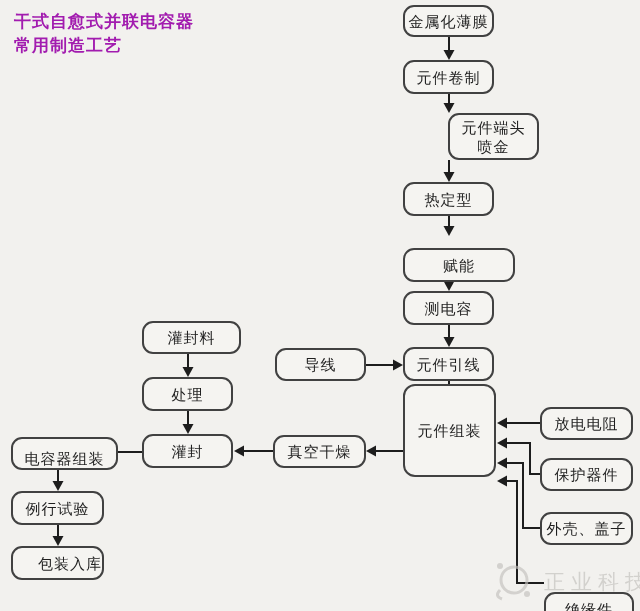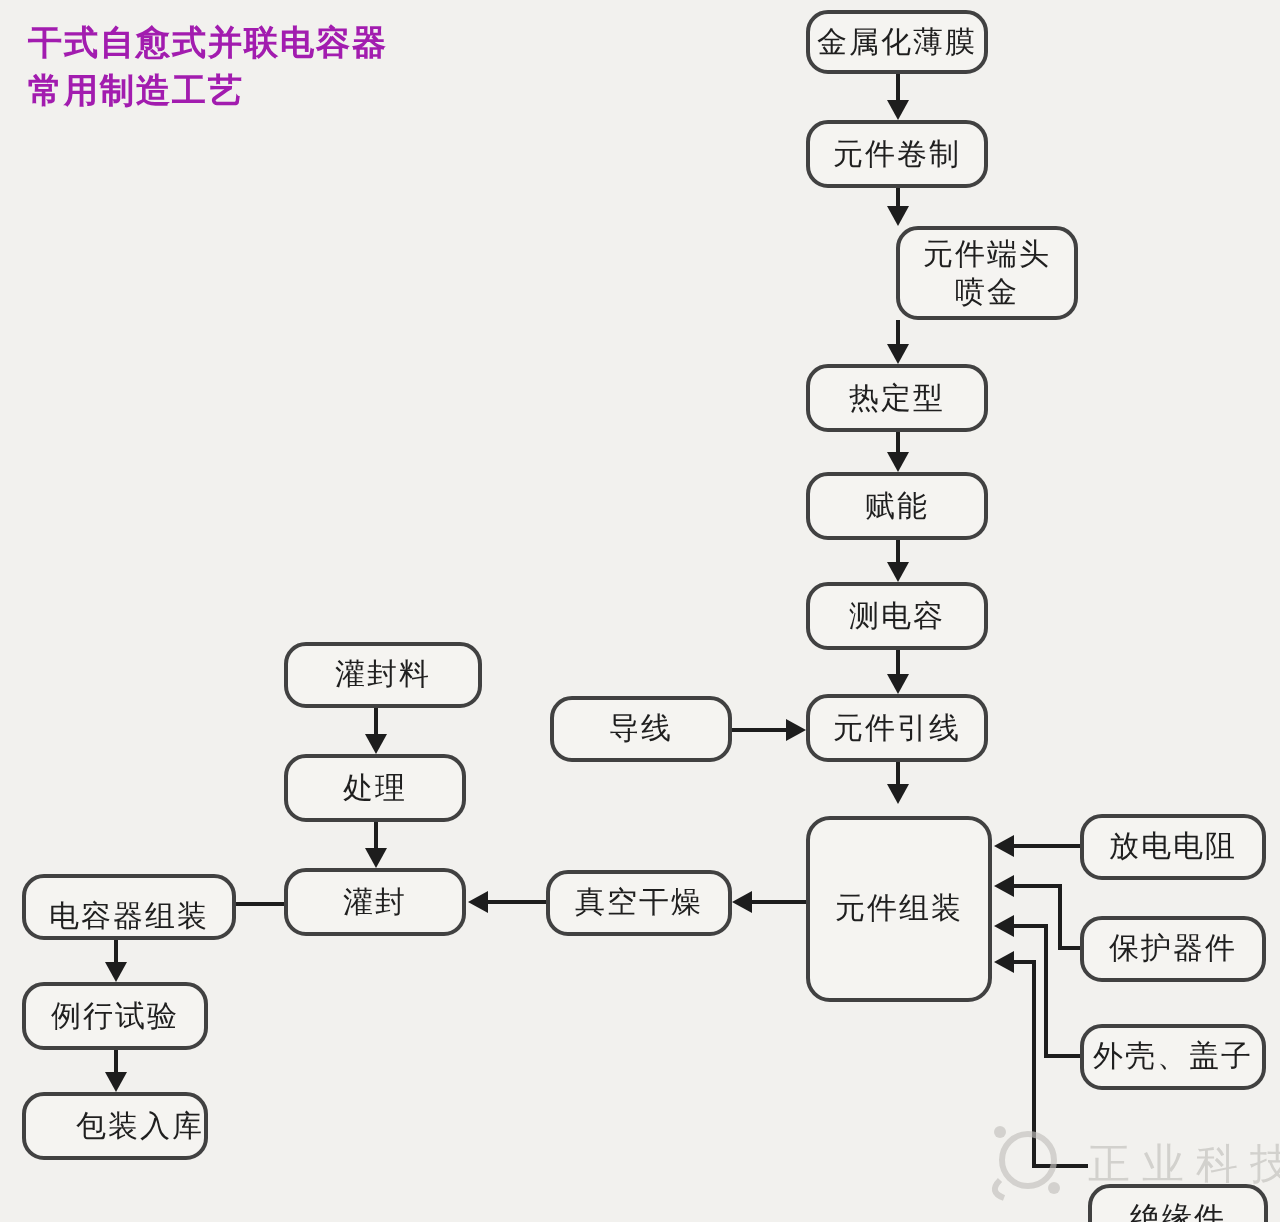--- a/index.html
+++ b/index.html
@@ -21,24 +21,24 @@
     background:#f5f4f1;
     display:flex;flex-direction:column;align-items:center;justify-content:center;
     font-size:15px;color:#1f1f1f;line-height:19px;
     text-align:center;letter-spacing:1px;
   }
   
   #n-film          {left:403px;top:5px;  width:91px;height:32px;}
   #n-winding       {left:403px;top:60px; width:91px;height:34px;}
   #n-spray         {left:403px;top:113px;width:91px;height:47px;margin-left:45px;}
   #n-heat          {left:403px;top:182px;width:91px;height:34px;}
-  #n-energize      {left:403px;top:236px;width:91px;height:34px;}
+  #n-energize      {left:403px;top:248px;width:112px;height:34px;}
   #n-measure       {left:403px;top:291px;width:91px;height:34px;}
   #n-lead          {left:403px;top:347px;width:91px;height:34px;}
-  #n-assembly      {left:403px;top:408px;width:93px;height:93px;border-radius:12px;}
+  #n-assembly      {left:403px;top:384px;width:93px;height:93px;border-radius:12px;}
   
   #n-wire          {left:275px;top:348px;width:91px;height:33px;}
   #n-vacuum        {left:273px;top:435px;width:93px;height:33px;}
   
   #n-potmat        {left:142px;top:321px;width:99px;height:33px;}
   #n-treat         {left:142px;top:377px;width:91px;height:34px;}
   #n-potting       {left:142px;top:434px;width:91px;height:34px;}
   
   #n-capasm        {left:11px; top:437px;width:107px;height:33px;justify-content:flex-end;}
   #n-routine       {left:11px; top:491px;width:93px;height:34px;}

